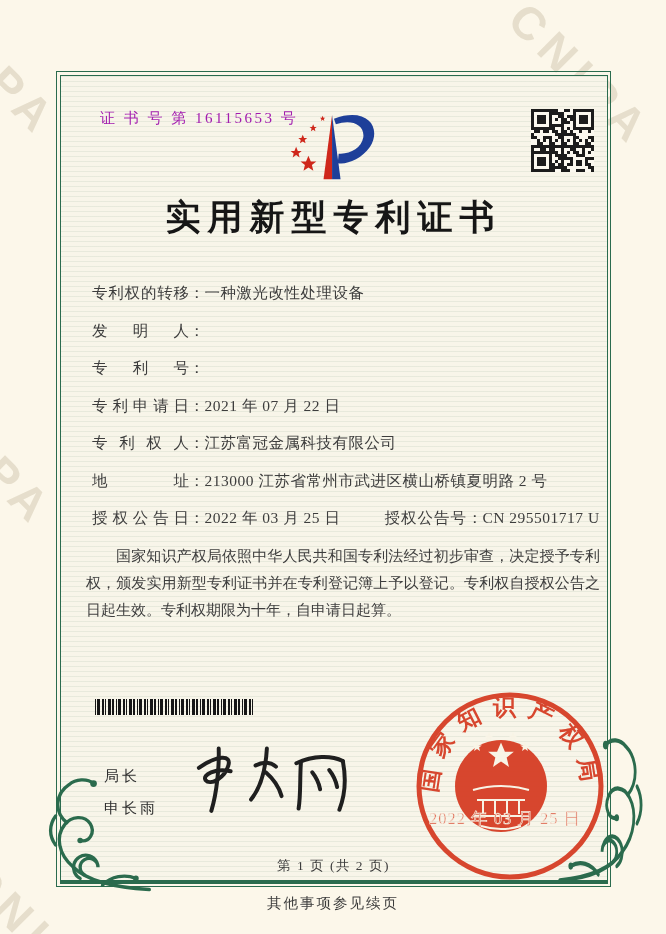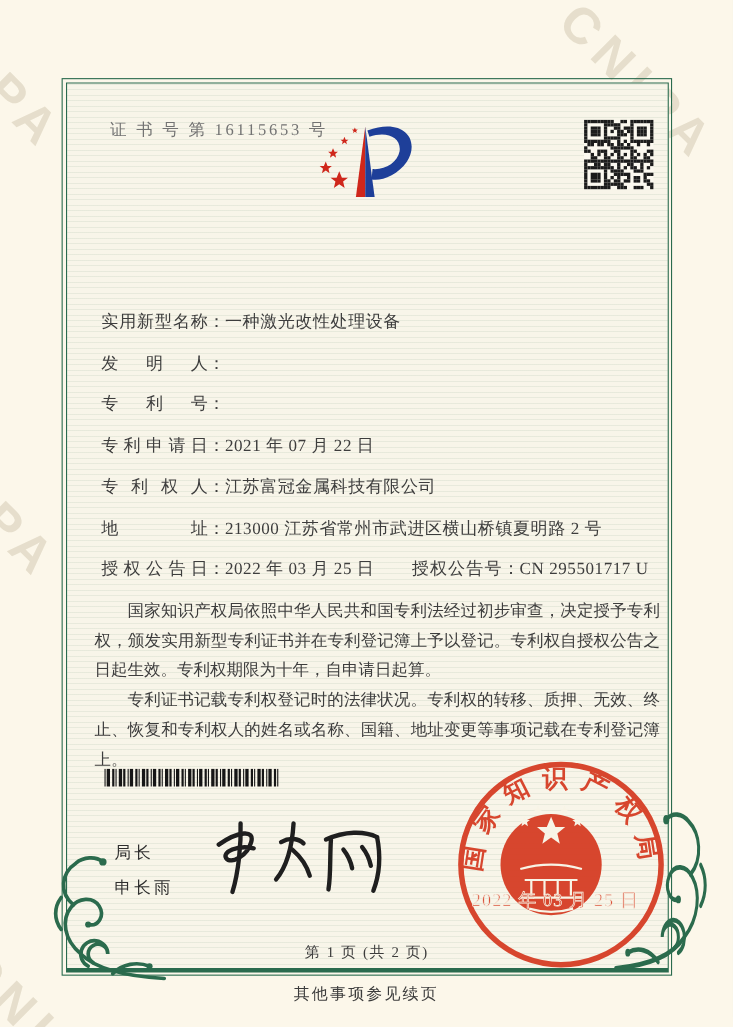--- a/index.html
+++ b/index.html
@@ -28,40 +28,40 @@
     position:absolute;inset:2.5px;
     border:1.5px solid #2a6b4e;border-bottom-width:4.5px;
     background:
       repeating-linear-gradient(180deg,
         rgba(122,156,130,0.13) 0px, rgba(122,156,130,0.13) 1px,
         rgba(255,255,255,0) 1px, rgba(255,255,255,0) 5px),
       #f8f5e9;
   }
   
   .content{position:absolute;inset:0;z-index:3;}
-  .cert-no{position:absolute;left:100px;top:109px;font-size:15px;letter-spacing:2.5px;color:#737373;}
+  .cert-no{position:absolute;left:100px;top:109px;font-size:15px;letter-spacing:2.5px;color:#a21caf;}
   .logo{position:absolute;left:281px;top:108px;width:104px;height:80px;}
   .qr{
     position:absolute;left:531px;top:109px;width:63px;height:63px;
     display:grid;grid-template-columns:repeat(21,3px);grid-auto-rows:3px;
     background:#fbf8ef;
   }
   .qr i{display:block;}
   .qr i.b{background:#1c1c1c;}
   .title{
     position:absolute;left:56px;top:194px;width:555px;margin:0;
     text-align:center;font-size:35px;font-weight:bold;color:#161616;
     letter-spacing:7px;
   }
   .fields{position:absolute;left:92px;top:281px;width:470px;}
   .field-row{display:flex;align-items:baseline;margin-bottom:14.5px;font-size:15.5px;line-height:23px;color:#3d3d3d;}
   .f-label{display:inline-block;width:97px;text-align:justify;text-align-last:justify;flex:none;}
   .f-colon{flex:none;}
   .f-value{letter-spacing:0.5px;white-space:nowrap;}
-  .f-group2{display:flex;align-items:baseline;margin-left:34px;}
+  .f-group2{display:flex;align-items:baseline;margin-left:44px;}
   .f-label2{letter-spacing:1px;flex:none;}
   .paras{position:absolute;left:86px;top:543px;width:514px;font-size:15px;line-height:27px;text-align:justify;color:#3d3d3d;}
   .paras p{margin:0;text-indent:2em;}
   .barcode{position:absolute;left:95px;top:699px;height:16px;display:flex;align-items:stretch;}
   .barcode i{display:block;}
   .barcode i.k{background:#161616;}
   .sig-block{
     position:absolute;left:104px;top:760px;
     font-family:"Liberation Sans","DejaVu Sans",sans-serif;
     font-size:15px;letter-spacing:3px;color:#2e2e2e;line-height:32px;
@@ -548,24 +548,25 @@
         <i></i>
         <i></i>
         <i class="b"></i>
         <i class="b"></i>
         <i class="b"></i>
         <i></i>
         <i></i>
         <i class="b"></i>
       </div>
 
+    <h1 class="title">实用新型专利证书</h1>
 
     <div class="fields">
       <div class="field-row">
-        <span class="f-label">实用新型名称</span>
+        <span class="f-label">专利权的转移</span>
           <span class="f-colon">：</span>
         <span class="f-value">一种激光改性处理设备</span>
       </div>
       <div class="field-row">
         <span class="f-label">发明人</span>
           <span class="f-colon">：</span>
       </div>
       <div class="field-row">
         <span class="f-label">专利号</span>
           <span class="f-colon">：</span>
@@ -592,21 +593,20 @@
         <span class="f-group2">
           <span class="f-label2">授权公告号</span>
             <span class="f-colon">：</span>
           <span class="f-value">CN 295501717 U</span>
         </span>
       </div>
     </div>
 
     <div class="paras">
       <p>国家知识产权局依照中华人民共和国专利法经过初步审查，决定授予专利权，颁发实用新型专利证书并在专利登记簿上予以登记。专利权自授权公告之日起生效。专利权期限为十年，自申请日起算。</p>
-      <p>专利证书记载专利权登记时的法律状况。专利权的转移、质押、无效、终止、恢复和专利权人的姓名或名称、国籍、地址变更等事项记载在专利登记簿上。</p>
     </div>
 
     <div class="barcode" id="barcode">
         <i class="k" style="width: 1px;"></i>
         <i style="width: 1px;"></i>
         <i class="k" style="width: 3px;"></i>
         <i style="width: 2px;"></i>
         <i class="k" style="width: 2px;"></i>
         <i style="width: 1px;"></i>
         <i class="k" style="width: 1px;"></i>

